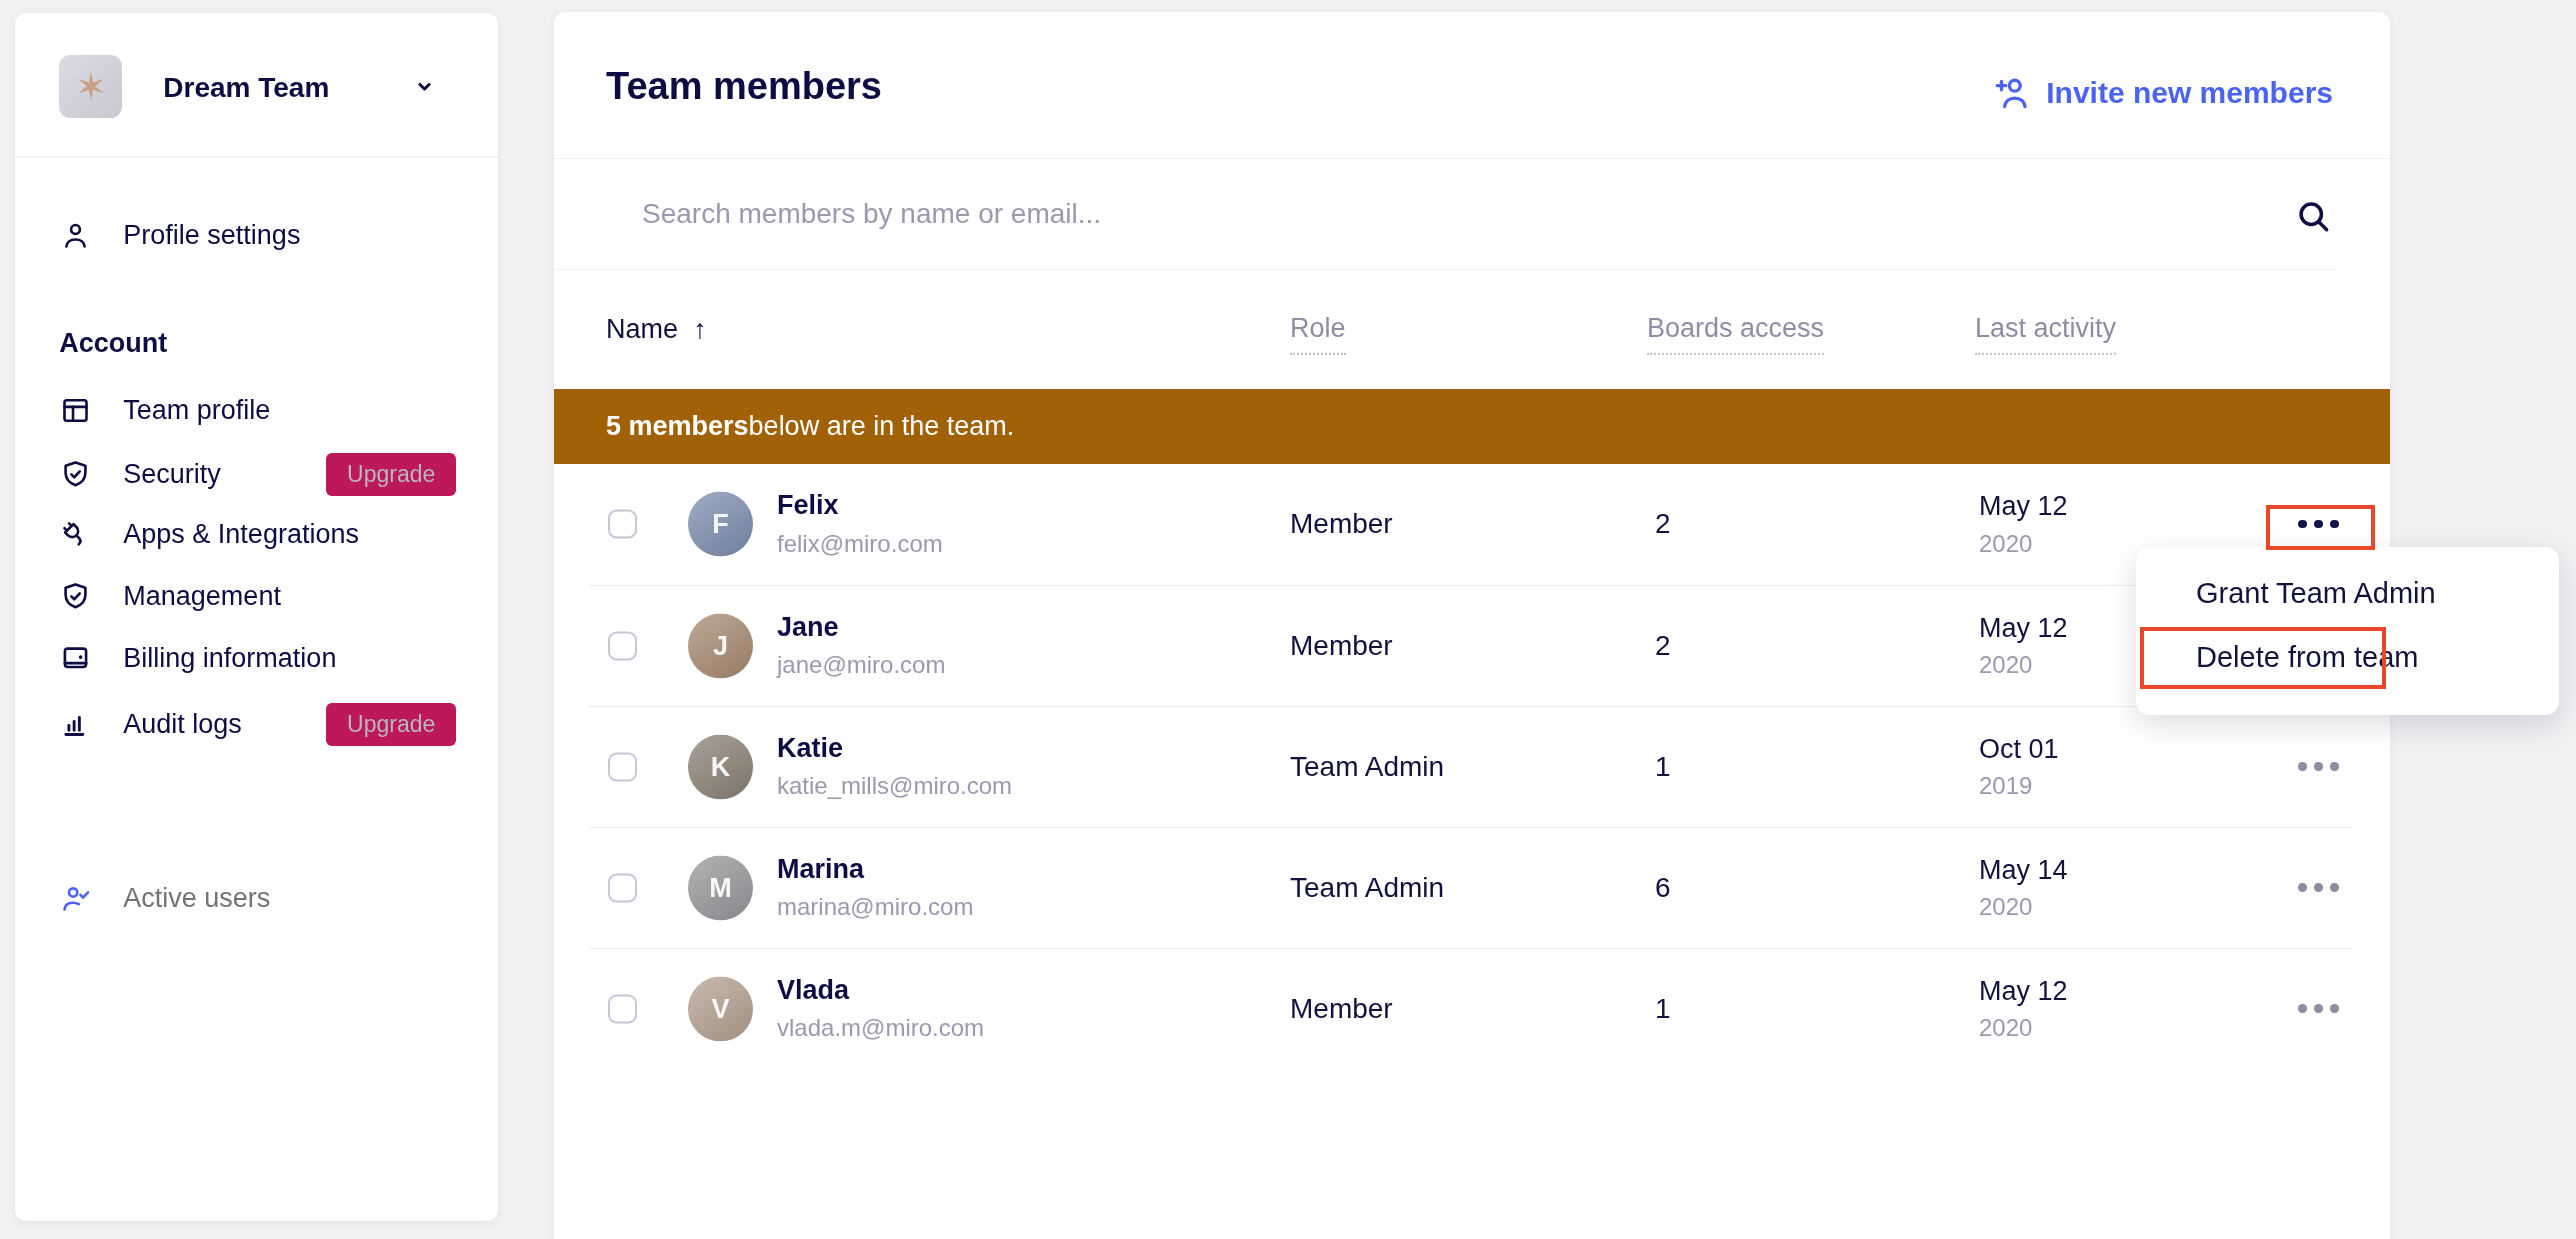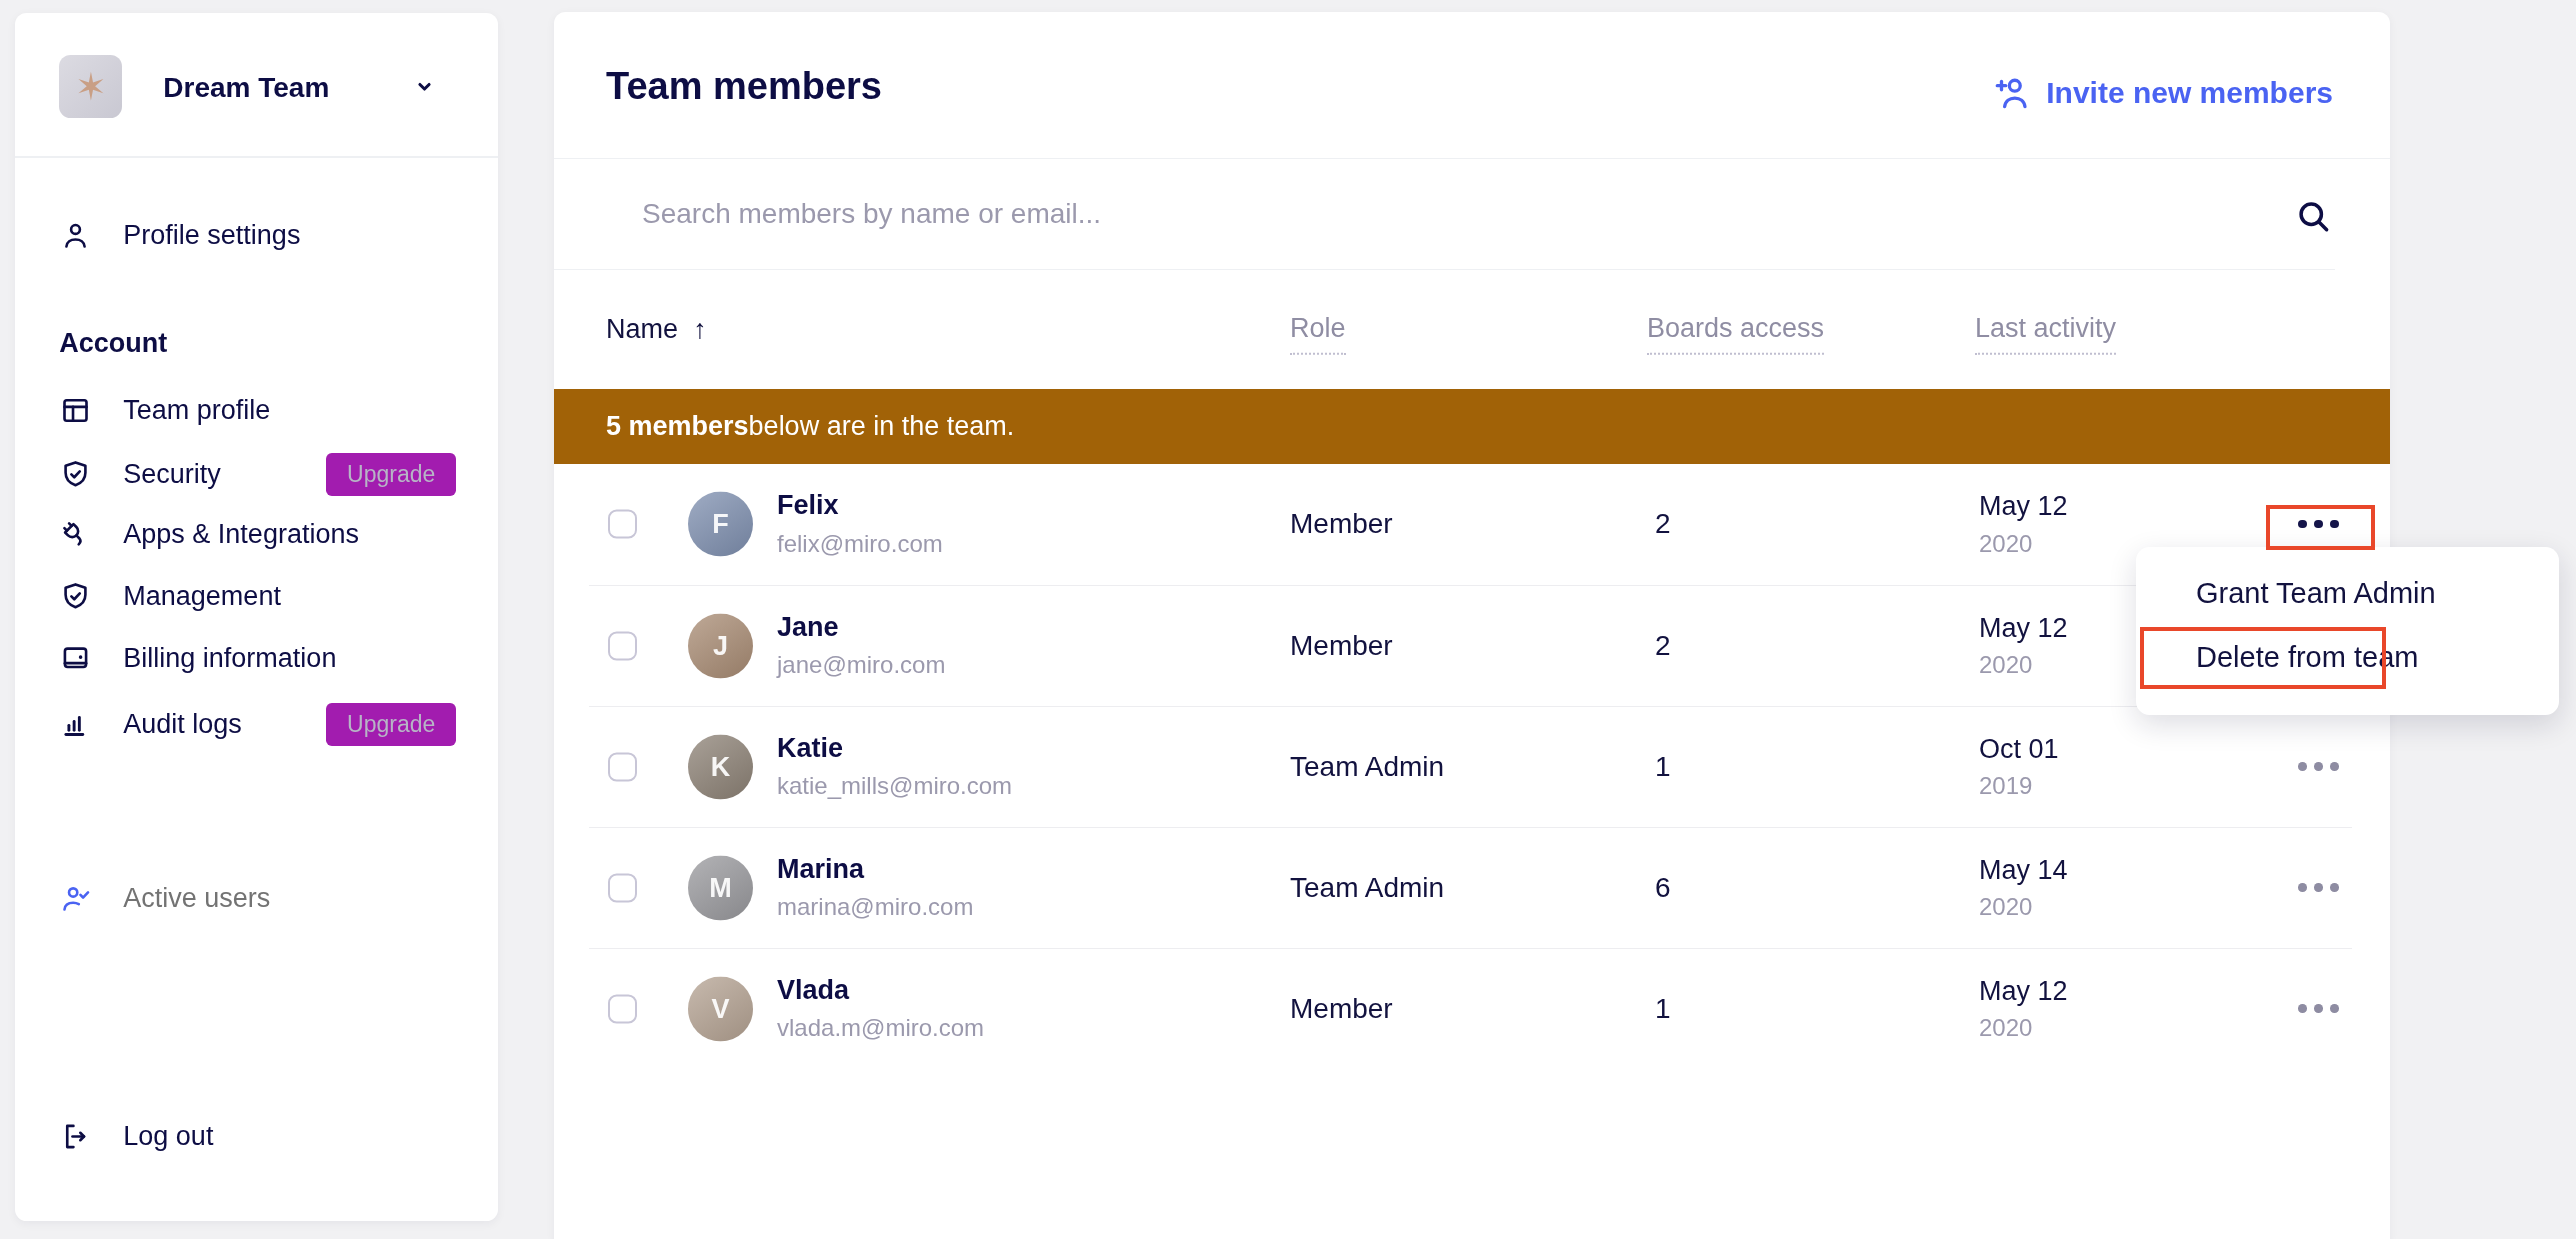--- a/index.html
+++ b/index.html
@@ -19,21 +19,21 @@
     color:#c99f85; font-size:38px; }
   .team-name { position:absolute; left:148px; top:59px; font-size:28px; font-weight:bold; color:#0d0d44; }
   .team-chevron { position:absolute; left:395px; top:59px; }
   .sb-divider { position:absolute; left:0; top:143px; width:100%; height:1.9px; background:#eef0f3; }
 
   .nav-row { position:absolute; left:44px; right:42px; height:46px; display:flex; align-items:center; cursor:pointer; }
   .nav-row .icon { width:33px; height:33px; flex:0 0 33px; }
   .nav-row .lbl { margin-left:31px; font-size:27px; color:#0d0d44; }
   .nav-row.active .lbl { color:#737373; }
   .sec-header { position:absolute; left:44px; height:46px; display:flex; align-items:center; font-size:27px; font-weight:bold; color:#0d0d44; }
-  .badge { margin-left:auto; background:#a21caf; color:#b7b5c6; font-size:23px; padding:7.7px 21px; border-radius:5.8px; }
+  .badge { margin-left:auto; background:#be185d; color:#b7b5c6; font-size:23px; padding:7.7px 21px; border-radius:5.8px; }
 
   
   .page-title { position:absolute; left:52px; top:53px; font-size:38px; font-weight:bold; color:#0d0d44; }
   .invite { position:absolute; right:57px; top:60px; display:flex; align-items:center; gap:13.4px; cursor:pointer; }
   .invite .lbl { font-size:30px; font-weight:bold; color:#4a63f2; }
   .hdiv1 { position:absolute; left:0; right:0; top:146px; height:1.9px; background:#eef0f3; }
   .search-row { position:absolute; left:52px; right:55px; top:148px; height:97px; }
   .search-input { position:absolute; left:0; top:0; width:1630px; height:109px; border:none; outline:none;
     font-family:"Liberation Sans", sans-serif; font-size:28px; color:#0d0d44; padding-left:36px; background:transparent; }
   .search-input::placeholder { color:#9b99ad; }
@@ -192,30 +192,20 @@
       <span class="icon">
         <svg width="33" height="33" viewBox="0 0 24 24" fill="none" stroke="#4a63f2" stroke-width="1.9" stroke-linecap="round" stroke-linejoin="round">
             <circle cx="10.3" cy="7.6" r="3"></circle>
             <path d="M4 20c.3-3.2 2.8-4.9 6.3-4.9 1.6 0 3 .4 4.1 1"></path>
             <path d="M15.6 9.4l1.9 1.9 3.6-3.7"></path>
           </svg>
       </span>
       <span class="lbl">Active users</span>
     </div>
 
-    <div class="nav-row" style="top:1100px">
-      <span class="icon">
-        <svg width="33" height="33" viewBox="0 0 24 24" fill="none" stroke="#0d0d44" stroke-width="1.9" stroke-linecap="round" stroke-linejoin="round">
-            <path d="M10.5 4.3H6v15.4h4.5"></path>
-            <path d="M9.8 12h8.4"></path>
-            <path d="M15.5 9.3l2.7 2.7-2.7 2.7"></path>
-          </svg>
-      </span>
-      <span class="lbl">Log out</span>
-    </div>
   </div>
 
   <div class="card main">
 
     <div class="page-title">Team members</div>
 
     <div class="invite">
       <span>
         <svg width="42" height="42" viewBox="0 0 24 24" fill="none" stroke="#4a63f2" stroke-width="1.9" stroke-linecap="round" stroke-linejoin="round">
             <path d="M3.6 7.8h4.8"></path>

